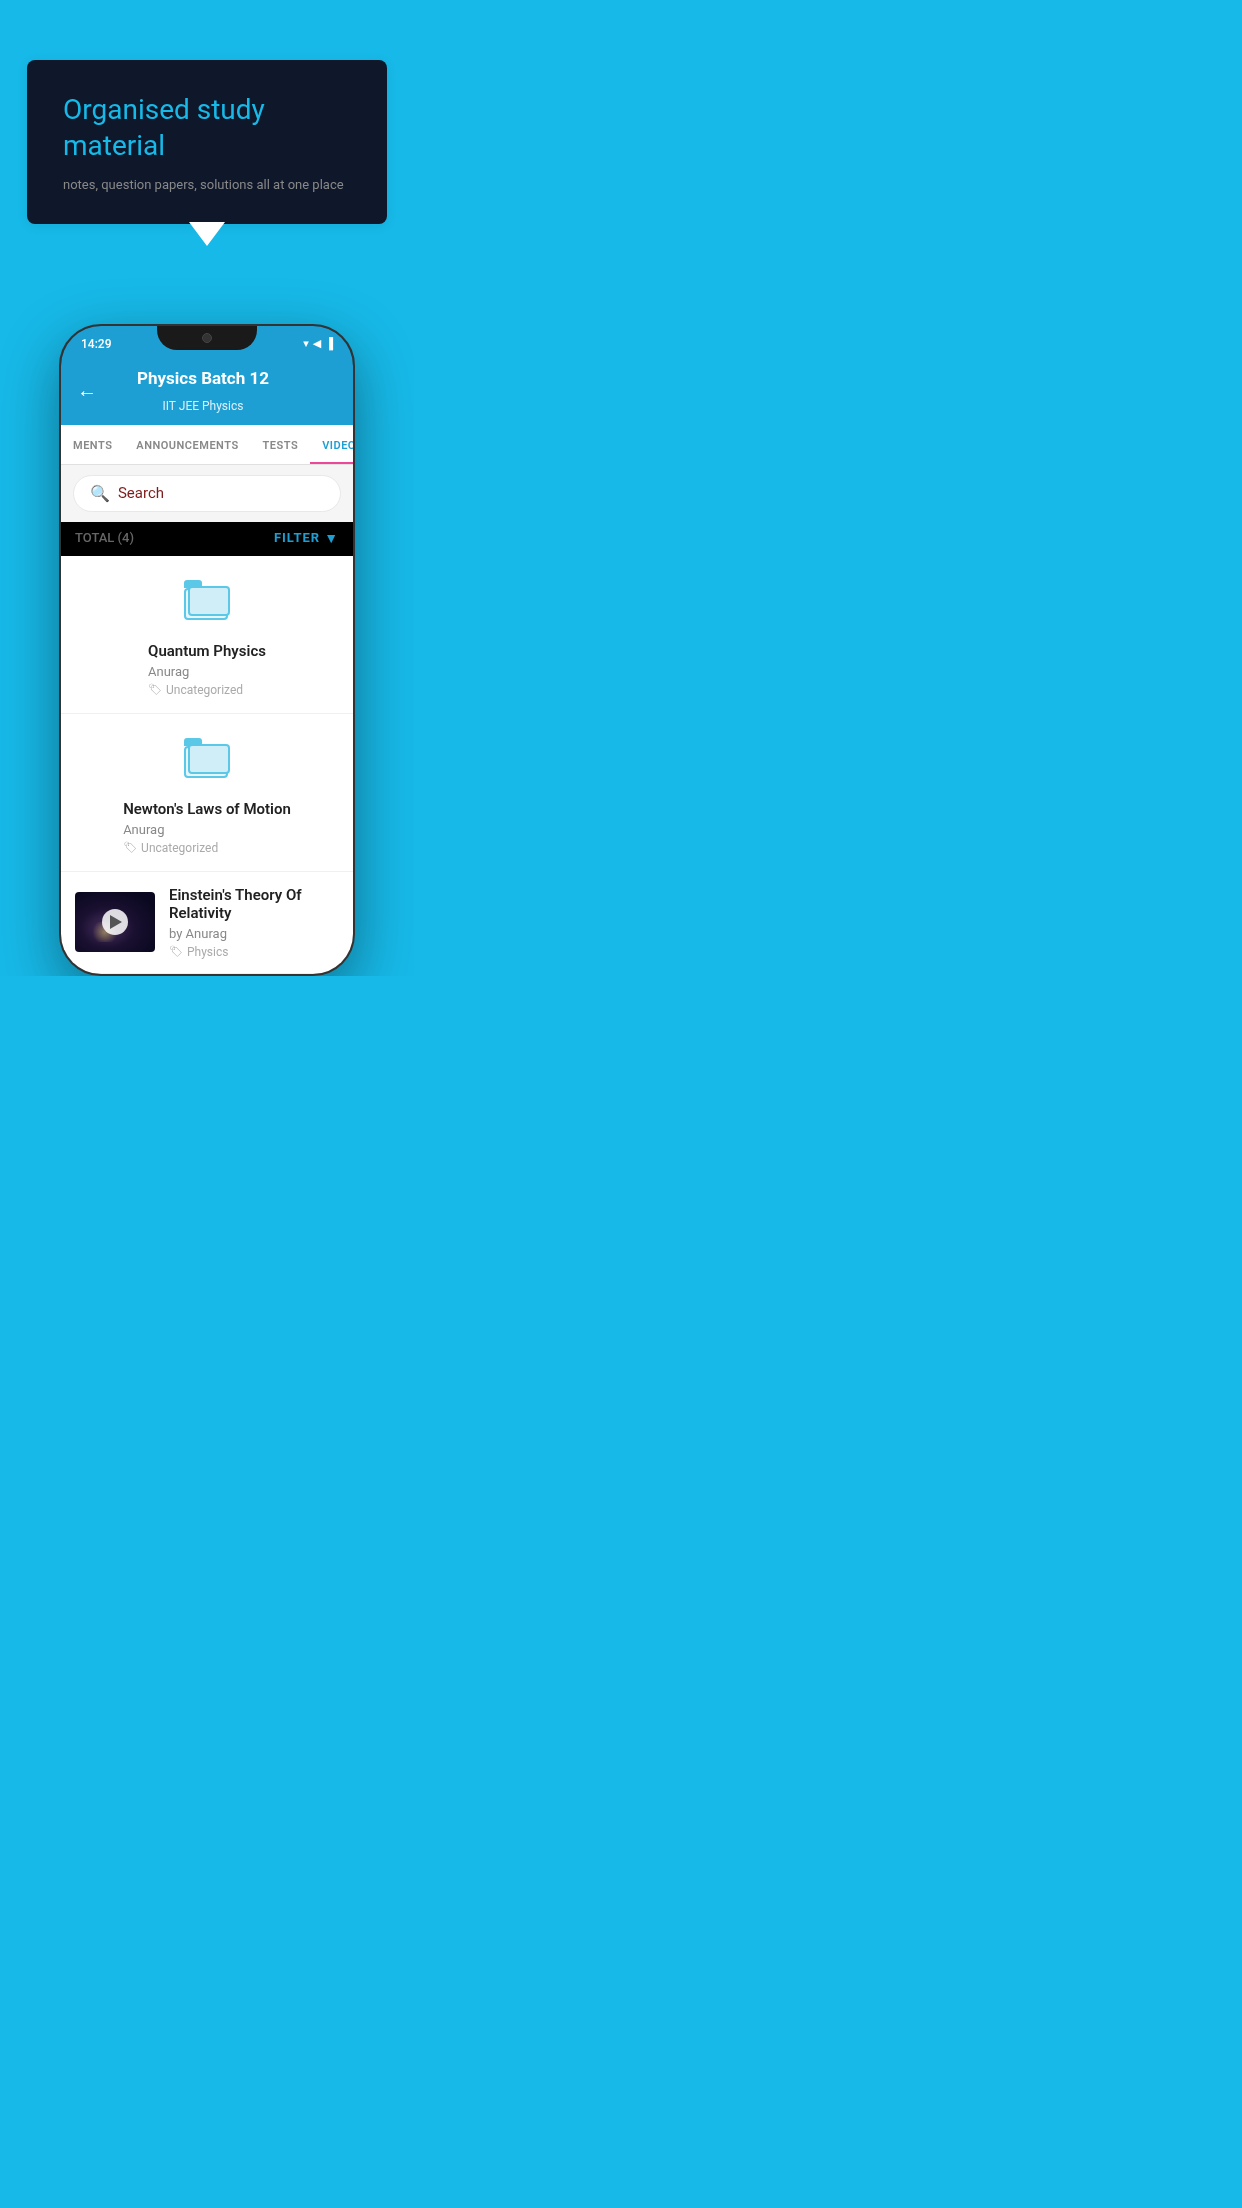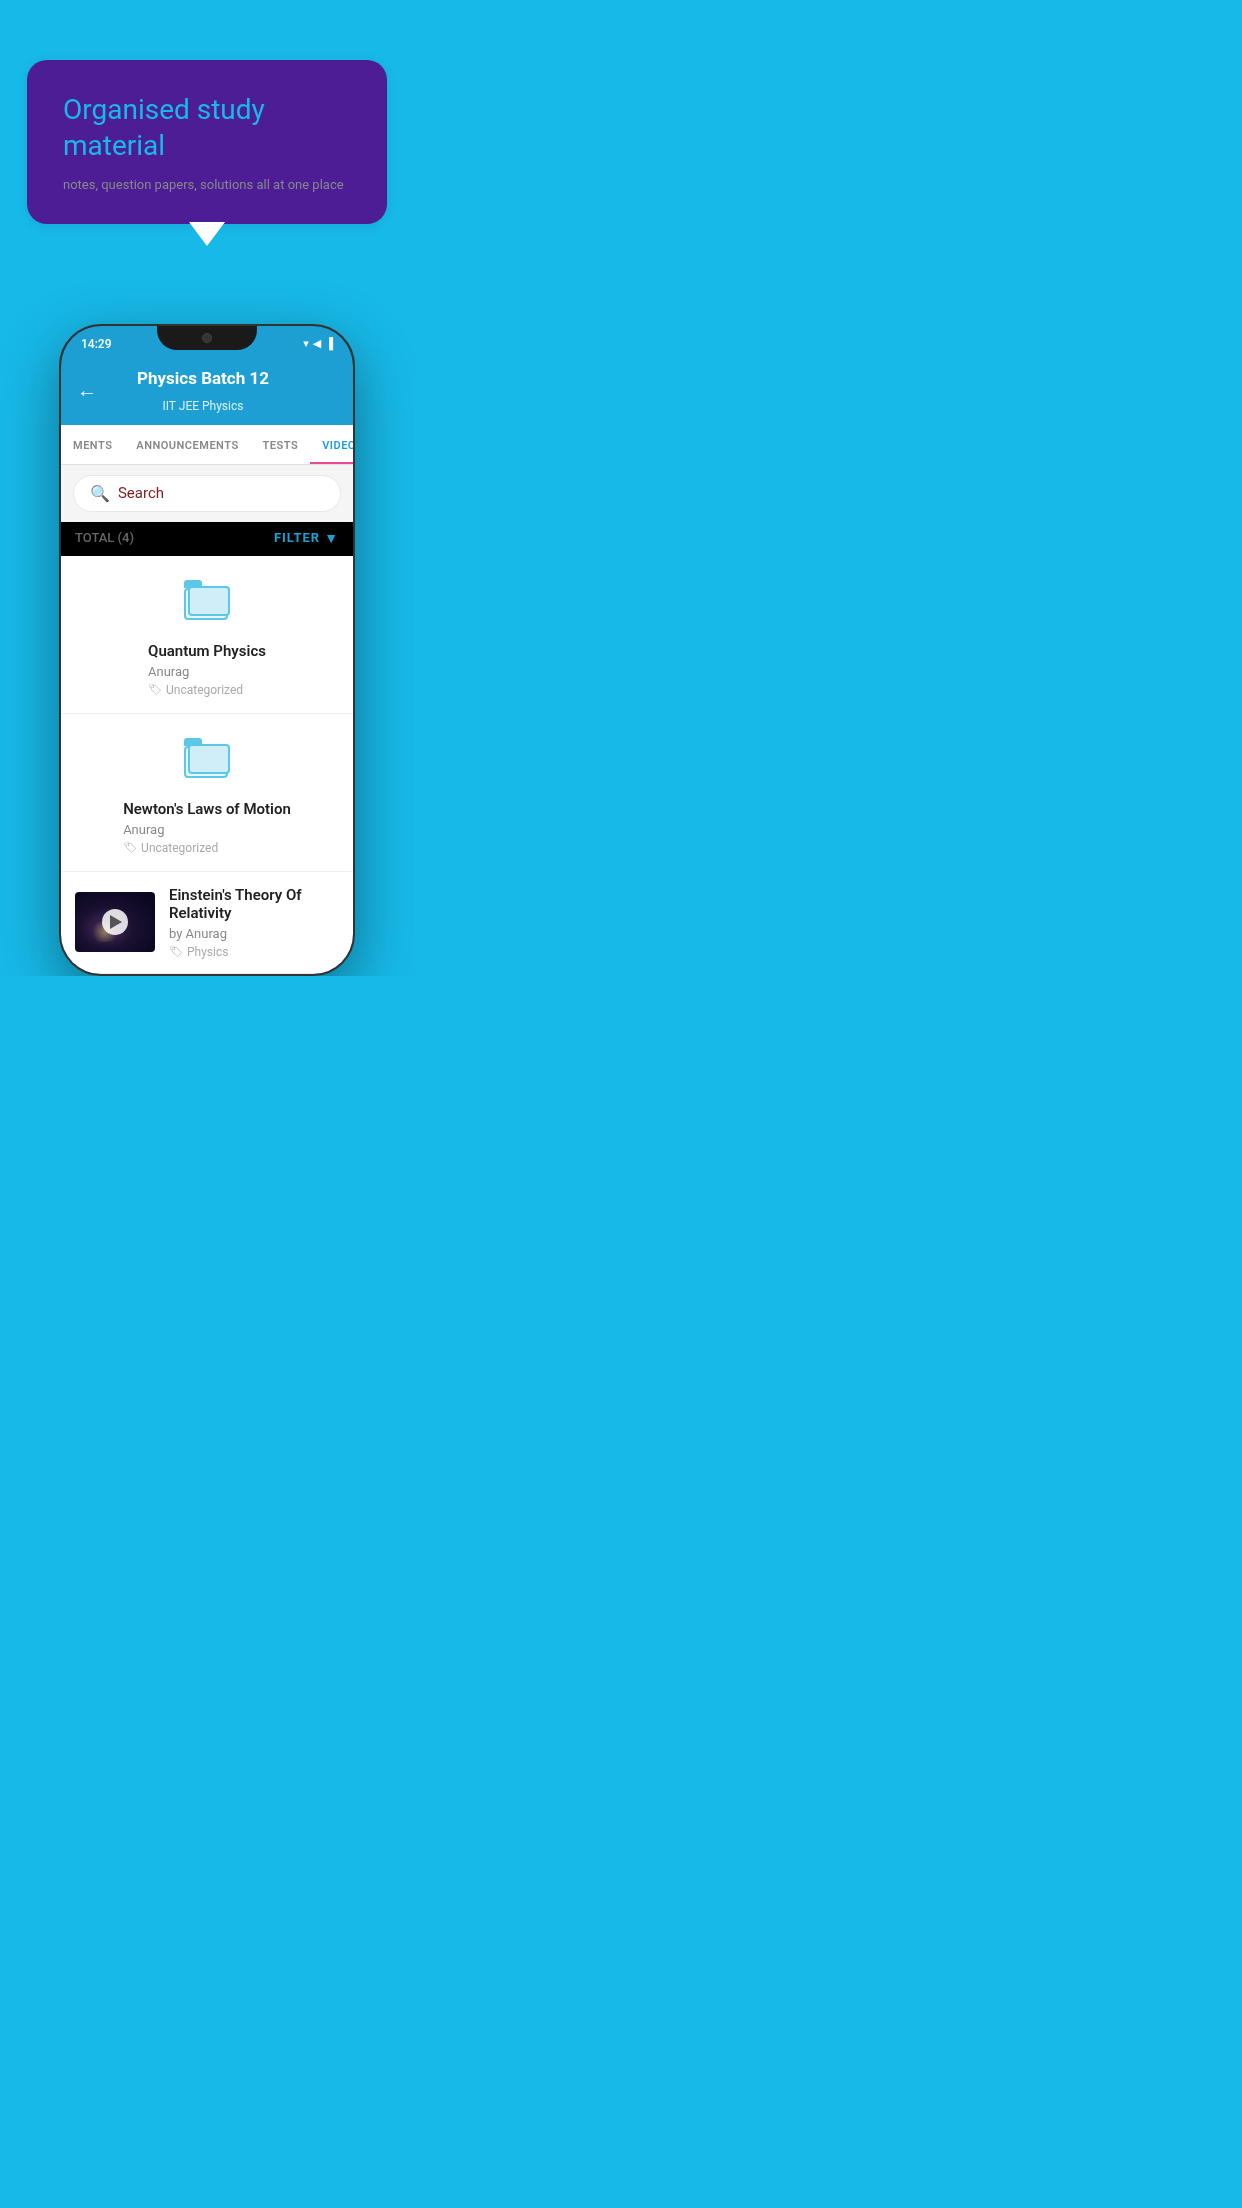--- a/index.html
+++ b/index.html
@@ -16,22 +16,22 @@
 
     
     .top-section {
       padding: 60px 20px 40px;
       display: flex;
       flex-direction: column;
       align-items: center;
     }
 
     .speech-bubble {
-      background: #4c1d95;
-      border-radius: 20px;
+      background: #0f172a;
+      border-radius: 8px;
       padding: 32px 36px;
       width: 100%;
       max-width: 360px;
       position: relative;
       box-shadow: 0 2px 12px rgba(0,0,0,0.08);
     }
 
     .speech-bubble::after {
       content: '';
       position: absolute;

